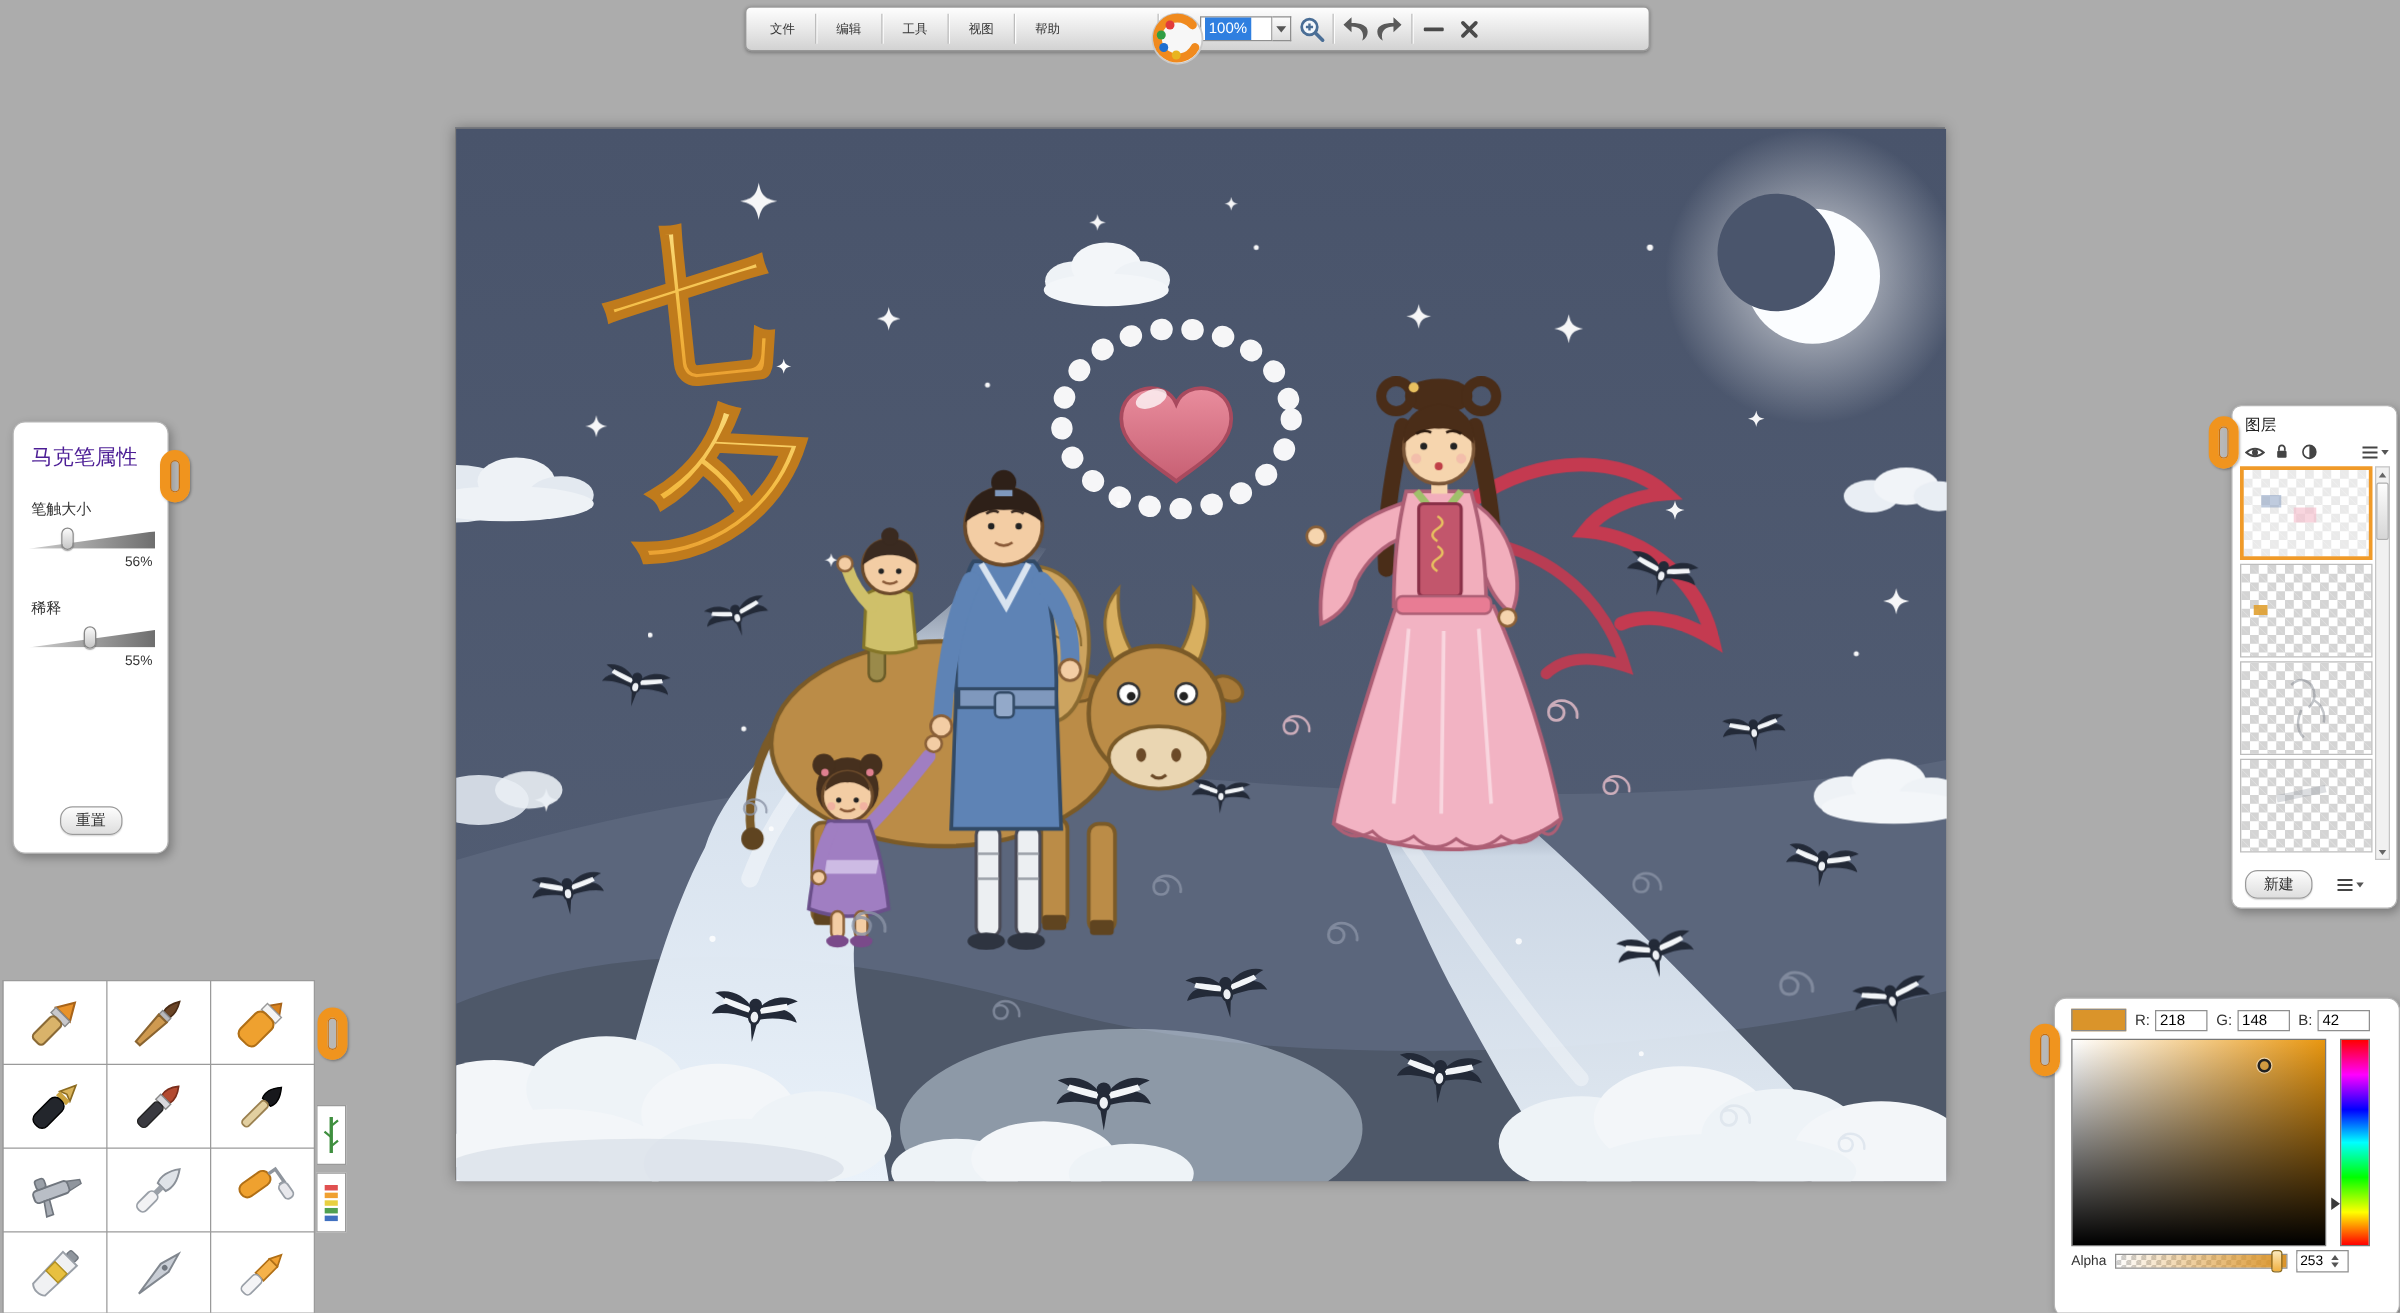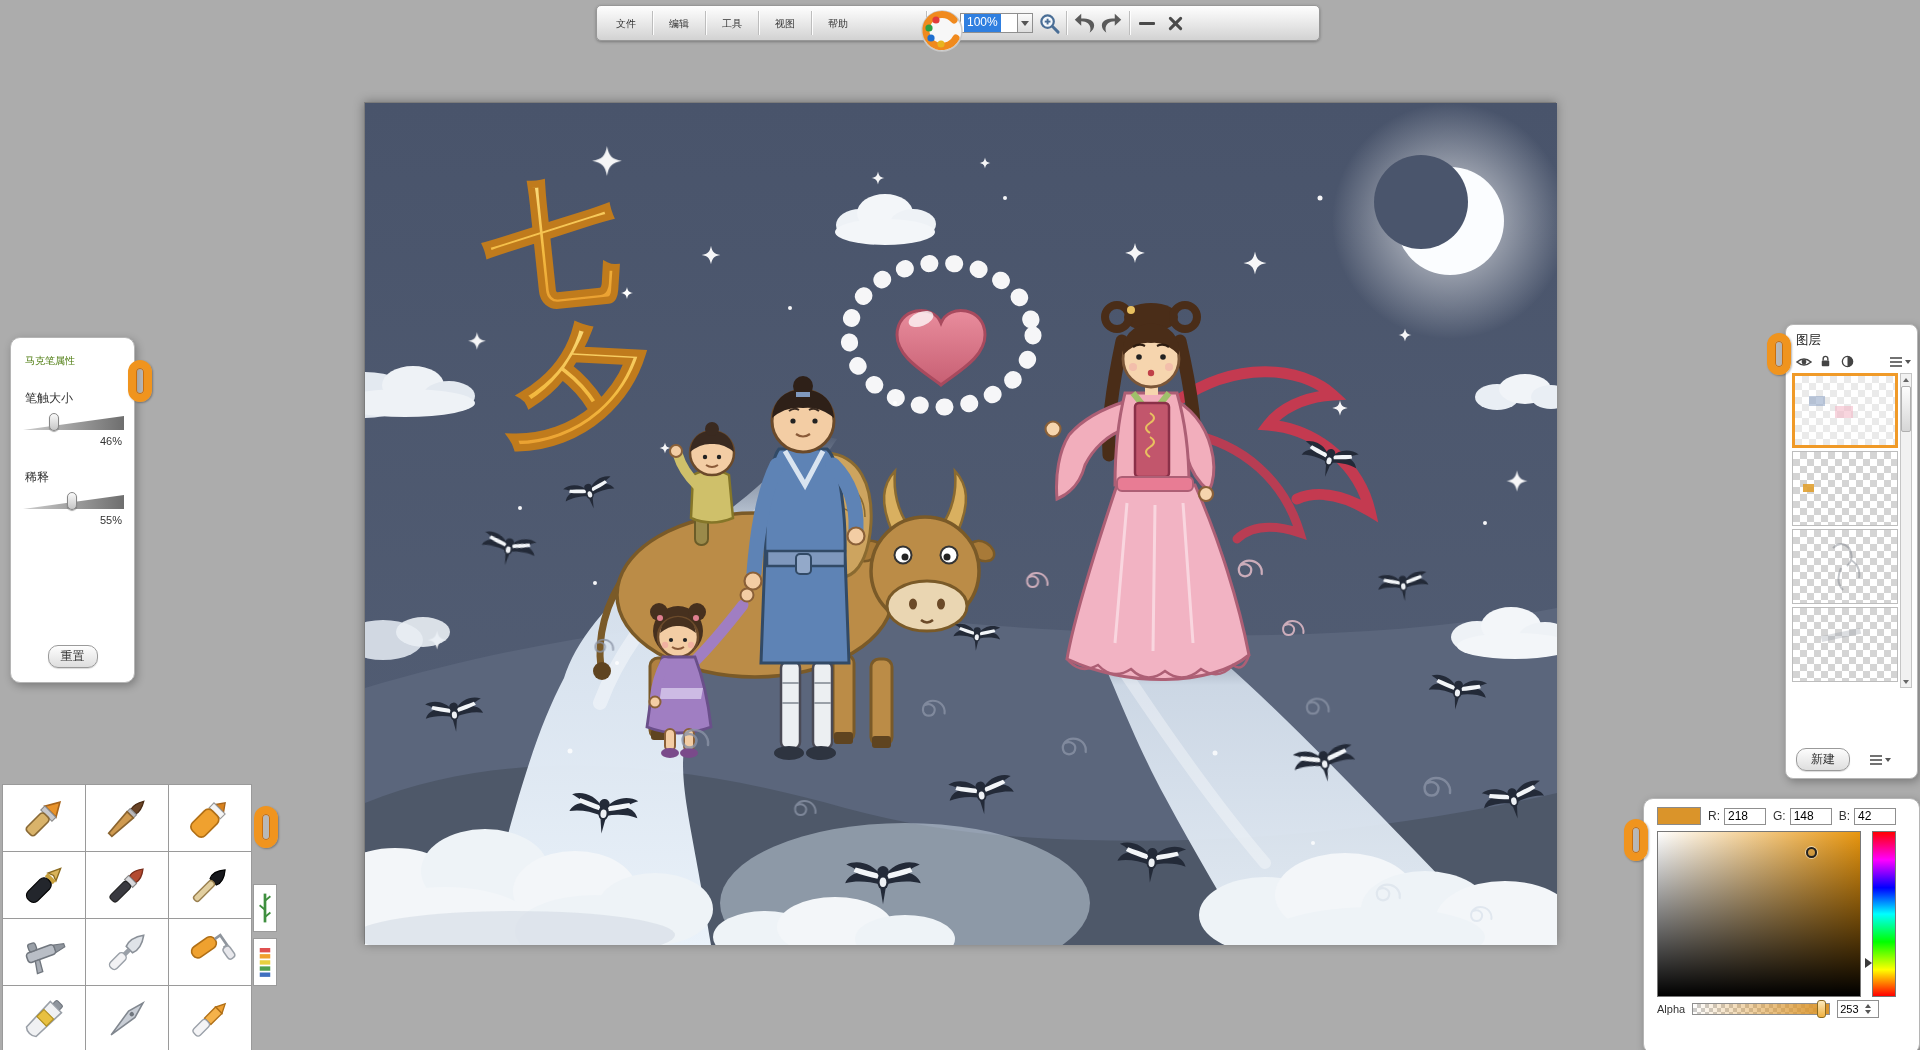--- a/index.html
+++ b/index.html
@@ -24,37 +24,37 @@
 .zoom-sel{background:#2f7fe0;color:#fff;font-size:12px;line-height:16px;padding:0 3px}
 .zoom-dd{width:15px;height:20px;display:flex;align-items:center;justify-content:center;border:1px solid #8f8f8f;border-left:none;background:linear-gradient(#fbfbfb,#ddd)}
 .minimize-bar{width:16px;height:3px;background:#4a4a4a;border-radius:1px}
 
 
 .canvas-frame{position:absolute;left:364px;top:102px;width:1192px;height:842px;border:1px solid #7c7c7c;box-shadow:0 0 10px rgba(0,0,0,.35);background:#4e5970}
 .canvas-frame svg{display:block}
 
 
 .marker-panel{left:10px;top:337px;width:125px;height:346px}
-.mp-title{font-size:10px;padding:16px 0 0 14px;color:#4d7c0f}
+.mp-title{font-size:17px;padding:16px 0 0 14px;color:#4c1d95}
 .mp-label{font-size:12px;padding:22px 0 6px 14px}
 .wedge{position:relative;width:101px;height:18px;margin-left:12px}
 .wedge .tri{position:absolute;left:0;bottom:1px;width:100%;height:14px;background:linear-gradient(to right,#cecece,#6e6e6e);clip-path:polygon(0 100%,100% 0,100% 100%)}
 .wedge .knob{position:absolute;top:0;width:10px;height:18px;border-radius:5px;background:linear-gradient(#fafafa,#c6c6c6);border:1px solid #878787;box-shadow:0 1px 1px rgba(0,0,0,.35)}
 .mp-val{font-size:11px;text-align:right;padding:4px 12px 0 0}
 .mp-reset-row{position:absolute;left:0;right:0;bottom:14px;text-align:center}
 
 
 .brush-grid{position:absolute;left:2px;top:784px;width:250px;display:grid;grid-template-columns:repeat(3,82px);grid-auto-rows:66px;gap:1px;background:#9a9a9a;border:1px solid #9a9a9a}
 .brush-cell{background:#fff;display:flex;align-items:center;justify-content:center}
 .brush-cell svg{width:54px;height:54px}
 .brush-strip{position:absolute;left:253px;top:884px;display:flex;flex-direction:column;gap:6px}
 .strip-btn{width:24px;height:48px;background:#fff;border:1px solid #9a9a9a;display:flex;align-items:center;justify-content:center}
 
 
-.layers-panel{left:1785px;top:324px;width:133px;height:455px;border-radius:8px}
+.layers-panel{left:1785px;top:324px;width:133px;height:403px;border-radius:8px}
 .lp-title{font-size:12.5px;padding:7px 0 0 10px;color:#222}
 .lp-icons{display:flex;align-items:center;gap:5px;padding:4px 6px 0 9px}
 .lp-icons .sp{flex:1}
 .icon16{width:17px;height:17px;display:flex;align-items:center;justify-content:center}
 .lp-list{position:absolute;left:6px;top:48px;width:108px}
 .layer{position:relative;width:106px;height:75px;border:1px solid #bdbdbd;margin-bottom:3px;overflow:hidden}
 .layer.sel{border:3px solid #f09a28}
 .lp-scroll{position:absolute;right:5px;top:48px;height:315px;width:12px;border:1px solid #c5c5c5;background:#f1f1f1}
 .lp-scroll .arr{height:11px;display:flex;align-items:center;justify-content:center}
 .lp-scroll .thumb{position:absolute;left:0px;right:0px;top:12px;height:46px;background:linear-gradient(#fdfdfd,#d6d6d6);border:1px solid #b0b0b0;border-radius:2px}
@@ -475,21 +475,21 @@
 </div>
 
 <div class="panel marker-panel">
   <div class="clip" style="right:-18px;top:22px"></div>
   <div class="mp-title">马克笔属性</div>
   <div class="mp-label">笔触大小</div>
   <div class="wedge">
     <div class="tri"></div>
     <div class="knob" style="left:26px"></div>
   </div>
-  <div class="mp-val">46%</div>
+  <div class="mp-val">56%</div>
   <div class="mp-label">稀释</div>
   <div class="wedge">
     <div class="tri"></div>
     <div class="knob" style="left:44px"></div>
   </div>
   <div class="mp-val">55%</div>
   <div class="mp-reset-row">
     <button class="btn">重置</button>
   </div>
 </div>

